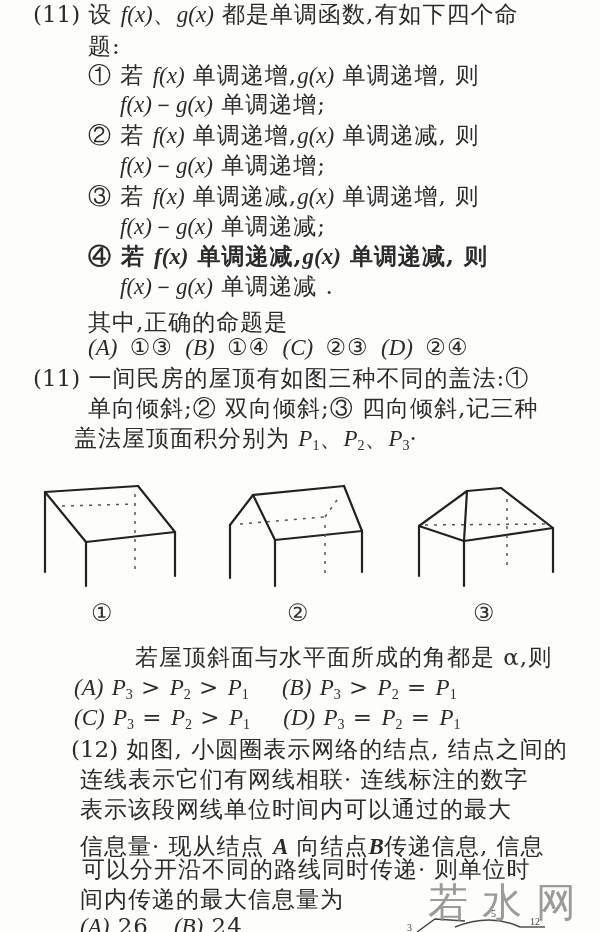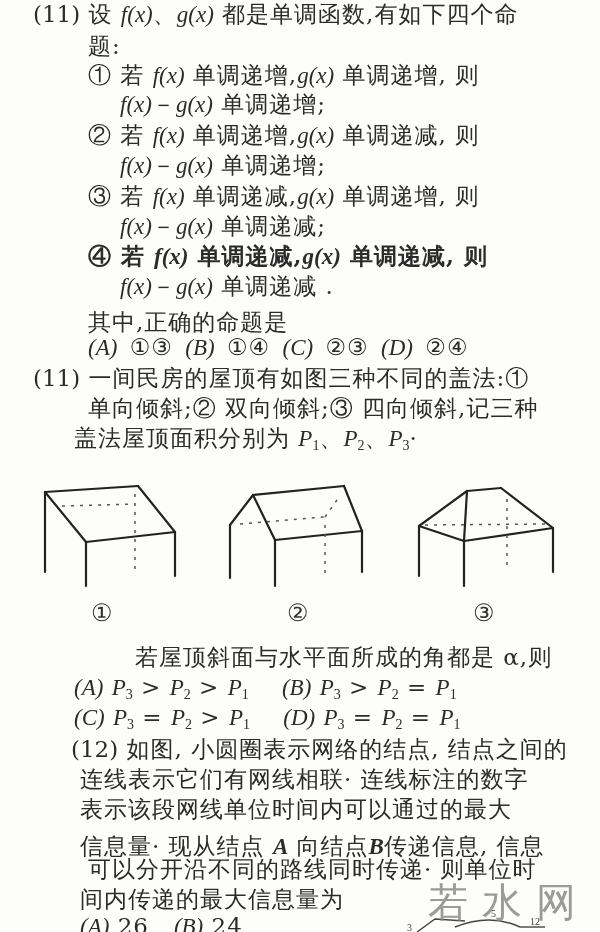--- a/index.html
+++ b/index.html
@@ -172,21 +172,21 @@
   <span class="num">(12)</span>
   <span>如图, 小圆圈表示网络的结点, 结点之间的</span>
 </div>
 <div class="line" style="left:80px;top:765px;text-align:center;">连线表示它们有网线相联· 连线标注的数字</div>
 <div class="line" style="left:80px;top:795px;">表示该段网线单位时间内可以通过的最大</div>
 <div class="line" style="left:80px;top:825px;margin-top:7px;">
   <span>信息量· 现从结点</span>
   <i class="m" style="font-weight:bold">A</i>
   <span>向结点</span><i class="m" style="font-weight:bold">B</i><span>传递信息, 信息</span>
 </div>
-<div class="line" style="left:88px;top:855px;">可以分开沿不同的路线同时传递· 则单位时</div>
+<div class="line" style="left:82px;top:855px;">可以分开沿不同的路线同时传递· 则单位时</div>
 <div class="line" style="left:80px;top:885px;">间内传递的最大信息量为</div>
 <div class="line" style="left:80px;top:912px;">
   <span><i class="m">(A)</i> <span>26</span></span>
   &nbsp;
   <span><i class="m">(B)</i> <span>24</span></span>
 </div>
 
 <svg class="netfig" viewBox="0 0 205 27">
   <g stroke="#444" stroke-width="1.4" fill="none">
     <path d="M22 27 L40 14 L70 16"></path>

